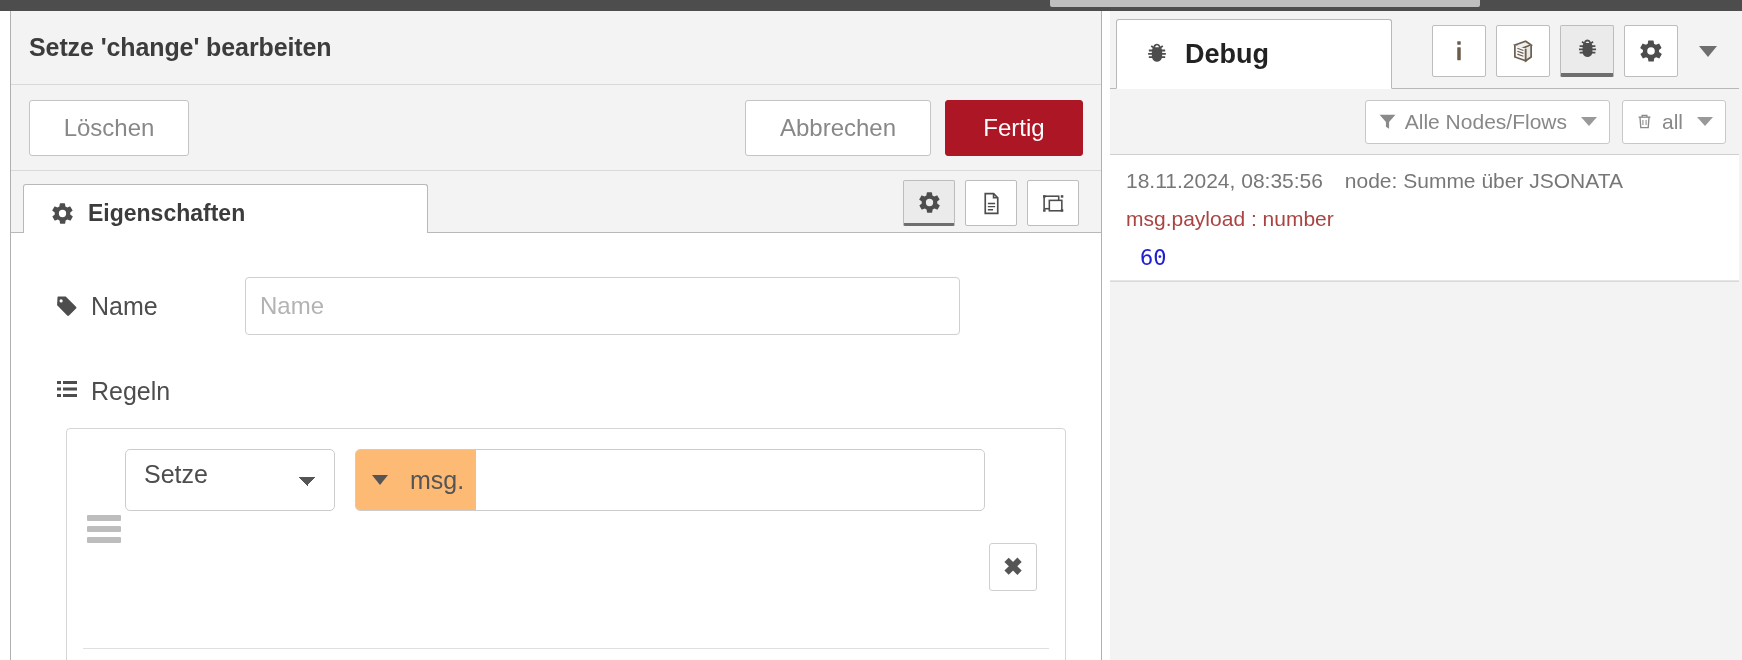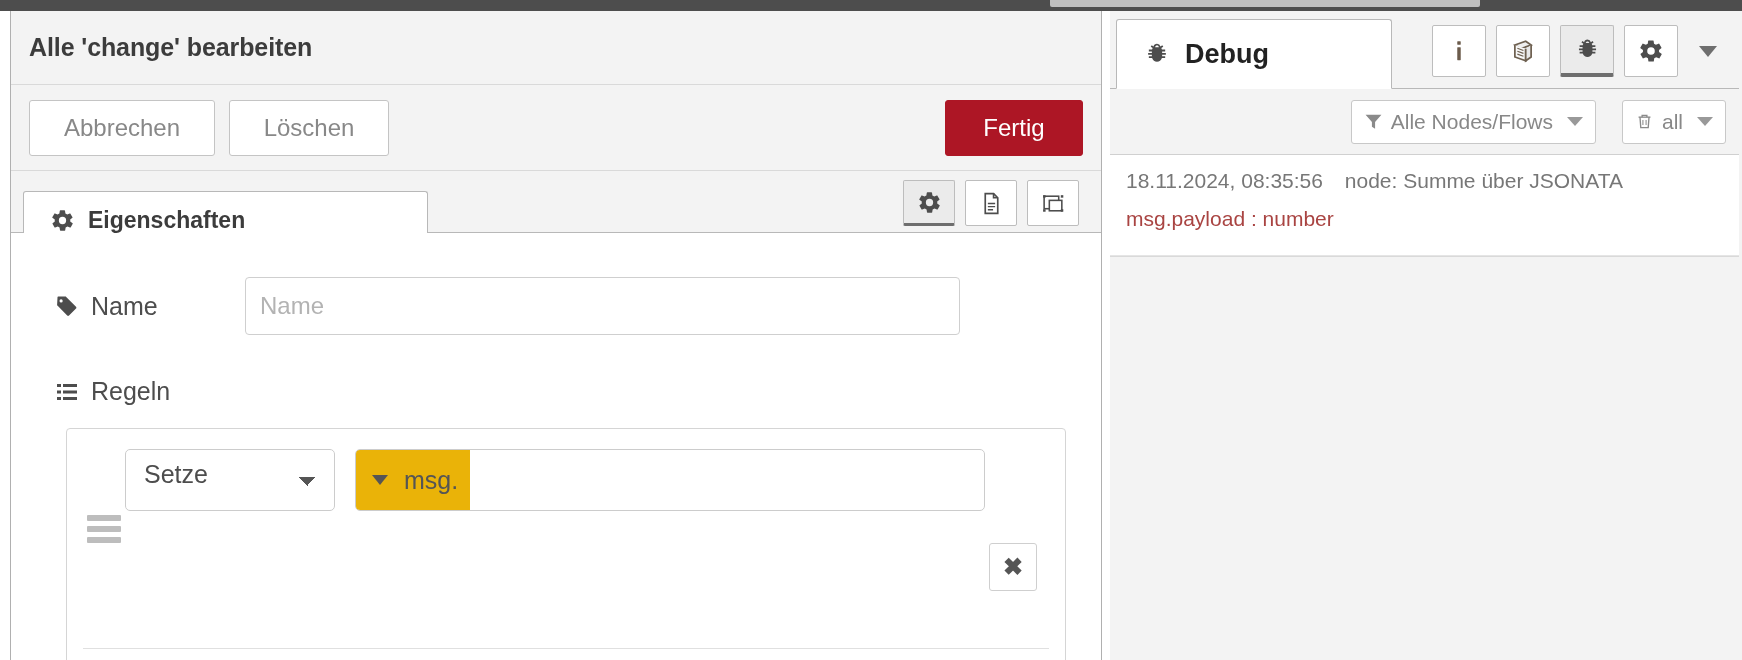--- a/index.html
+++ b/index.html
@@ -95,21 +95,21 @@
   
   #tab-row {
     height: 62px;
     background: #f3f3f3;
     border-bottom: 1px solid #b8b8b8;
     position: relative;
     box-sizing: border-box;
   }
   #tab-eigenschaften {
     position: absolute;
-    left: 12px; top: 20px;
+    left: 12px; top: 13px;
     height: 59px;
     width: 405px;
     background: #ffffff;
     border: 1px solid #b8b8b8;
     border-bottom: 1px solid #ffffff;
     border-radius: 3px 3px 0 0;
     display: flex;
     align-items: center;
     padding-left: 26px;
     box-sizing: border-box;
@@ -175,21 +175,20 @@
     color: #4d4d4d;
     padding: 0 14px;
     box-sizing: border-box;
     font-family: "Liberation Sans", sans-serif;
     background: #fff;
   }
   #name-input::placeholder { color: #b3b3b3; }
 
   #rules-label {
     display: flex;
-    align-items: center;
     margin: 42px 0 0 44px;
     font-size: 25px;
     color: #4d4d4d;
   }
   #rules-label .lbl-text { margin-left: 12px; }
 
   #rules-container {
     margin: 22px 0 0 55px;
     width: 1000px;
     border: 1px solid #d5d5d5;
@@ -254,28 +253,28 @@
     display: flex;
     align-items: stretch;
     border: 1px solid #cccccc;
     border-radius: 5px;
     background: #ffffff;
     overflow: hidden;
     height: 62px;
     box-sizing: border-box;
   }
   .ti-prefix {
-    background: #eab308;
+    background: #fdba74;
     display: flex;
     align-items: center;
     padding: 0 12px 0 16px;
     font-size: 25px;
     color: #555;
     cursor: pointer;
-    gap: 16px;
+    gap: 22px;
     user-select: none;
   }
   .caret-down {
     width: 0; height: 0;
     border-left: 8px solid transparent;
     border-right: 8px solid transparent;
     border-top: 10px solid #555;
   }
   .ti-input {
     border: none;
@@ -414,21 +413,21 @@
   }
 
   #debug-filterbar {
     height: 66px;
     background: #f3f3f3;
     border-bottom: 1px solid #d0d0d0;
     display: flex;
     align-items: center;
     justify-content: flex-end;
     padding-right: 16px;
-    gap: 26px;
+    gap: 12px;
     box-sizing: border-box;
   }
   .filter-btn {
     height: 44px;
     background: #ffffff;
     border: 1px solid #c8c8c8;
     border-radius: 3px;
     display: flex;
     align-items: center;
     gap: 8px;
@@ -490,26 +489,26 @@
 </head>
 <body>
 
 <div id="app-top-strip">
   <div id="top-strip-tab"></div>
 </div>
 
 <div id="edit-dialog">
 
   <div id="dialog-header">
-    <div id="dialog-title">Alle 'change' bearbeiten</div>
+    <div id="dialog-title">Setze 'change' bearbeiten</div>
   </div>
 
   <div id="dialog-toolbar">
+    <button class="tb-btn" id="delete-button">Löschen</button>
     <button class="tb-btn" id="cancel-button">Abbrechen</button>
-    <button class="tb-btn" id="delete-button">Löschen</button>
     <button class="tb-btn" id="done-button">Fertig</button>
   </div>
 
   <div id="tab-row">
     <div id="tab-eigenschaften">
       <span>
         <svg width="25" height="25" viewBox="0 0 24 24" fill="#4d4d4d">
           <path d="M19.4 13a7.6 7.6 0 000-2l2.1-1.6a.5.5 0 00.1-.6l-2-3.4a.5.5 0 00-.6-.2l-2.5 1a7.3 7.3 0 00-1.7-1l-.4-2.6a.5.5 0 00-.5-.4h-4a.5.5 0 00-.5.4l-.4 2.6c-.6.2-1.2.6-1.7 1l-2.5-1a.5.5 0 00-.6.2l-2 3.4a.5.5 0 00.1.6L4.6 11a7.6 7.6 0 000 2l-2.1 1.6a.5.5 0 00-.1.6l2 3.4c.1.2.4.3.6.2l2.5-1c.5.4 1.1.8 1.7 1l.4 2.6c0 .2.2.4.5.4h4c.3 0 .5-.2.5-.4l.4-2.6c.6-.2 1.2-.6 1.7-1l2.5 1c.2.1.5 0 .6-.2l2-3.4a.5.5 0 00-.1-.6L19.4 13zM12 15.5A3.5 3.5 0 1115.5 12 3.5 3.5 0 0112 15.5z"></path>
         </svg>
       </span>
@@ -675,18 +674,19 @@
     </div>
   </div>
 
   <div id="debug-messages">
     <div class="debug-msg">
       <div class="msg-meta">
         <span>18.11.2024, 08:35:56</span>
         <span class="msg-node">node: Summe über JSONATA</span>
       </div>
       <div class="msg-topic">msg.payload : number</div>
+      <div class="msg-value">60</div>
     </div>
   </div>
 
   <div id="sidebar-body-fill"></div>
   <div id="sidebar-right-edge"></div>
 </div>
 
 </body></html>

